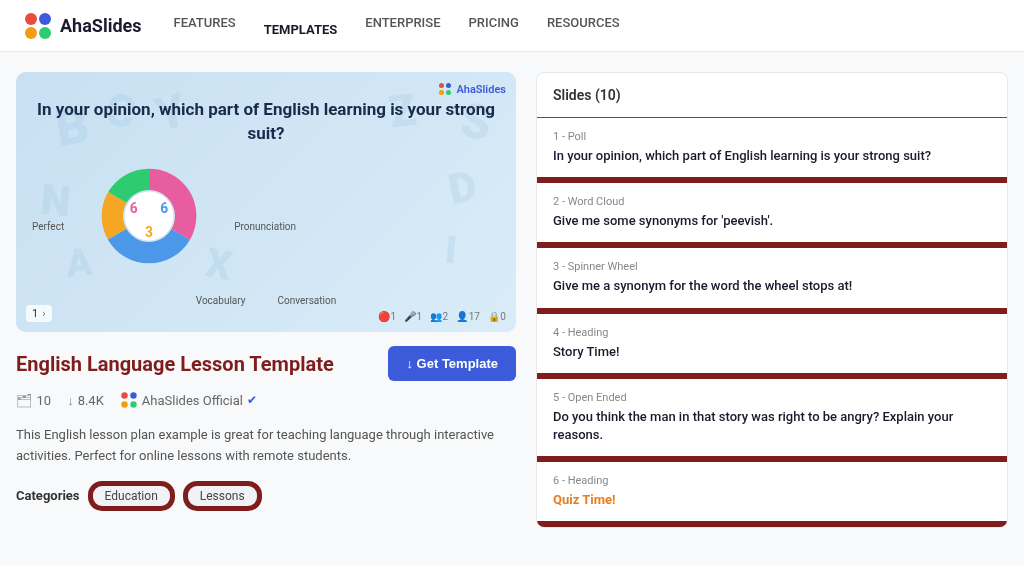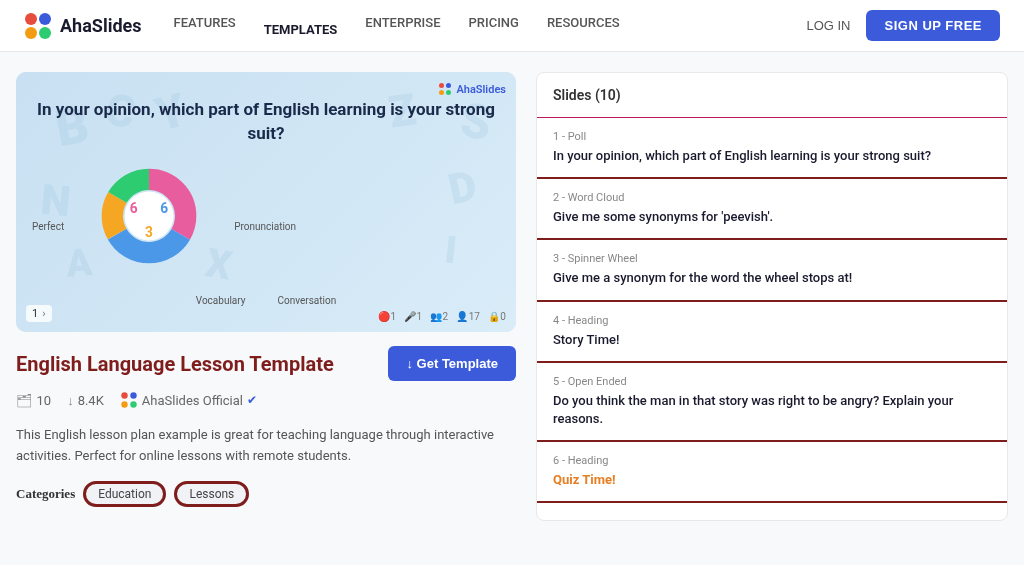--- a/index.html
+++ b/index.html
@@ -260,25 +260,24 @@
 
     .categories-row {
       display: flex;
       align-items: center;
       gap: 8px;
     }
     .categories-label {
       font-size: 13px;
       font-weight: 700;
       color: #333;
-      font-family: Liberation Serif, serif;
     }
     .category-tag {
       background: #f0f2f5;
-      border: 3px solid #7f1d1d;
+      border: 5px solid #7f1d1d;
       border-radius: 14px;
       padding: 3px 12px;
       font-size: 12px;
       color: #444;
       cursor: pointer;
     }
 
     
     .right-panel {
       flex: 1;
@@ -293,21 +292,21 @@
       font-size: 14px;
       font-weight: 600;
       color: #333;
     }
     .slides-list {
       overflow-y: auto;
       max-height: 460px;
     }
     .slide-item {
       padding: 12px 16px;
-      border-bottom: 2px solid #7f1d1d;
+      border-bottom: 6px solid #7f1d1d;
       cursor: pointer;
     }
     .slide-type {
       font-size: 11px;
       color: #888;
       margin-bottom: 4px;
     }
     .slide-text {
       font-size: 13px;
       color: #1a1a2e;
@@ -350,24 +349,20 @@
     </svg>
     <span class="logo-text">AhaSlides</span>
   </a>
   <nav class="nav">
     <a class="nav-item">FEATURES</a>
     <a class="nav-item active">TEMPLATES</a>
     <a class="nav-item">ENTERPRISE</a>
     <a class="nav-item">PRICING</a>
     <a class="nav-item">RESOURCES</a>
   </nav>
-  <div class="header-actions">
-    <button class="log-in-btn">LOG IN</button>
-    <button class="sign-up-btn">SIGN UP FREE</button>
-  </div>
 </header>
 
 <div class="main">
 
   <div class="left-panel">
 
     <div class="preview-card">
       <div class="preview-bg"></div>
 
       <div class="bg-letters">

